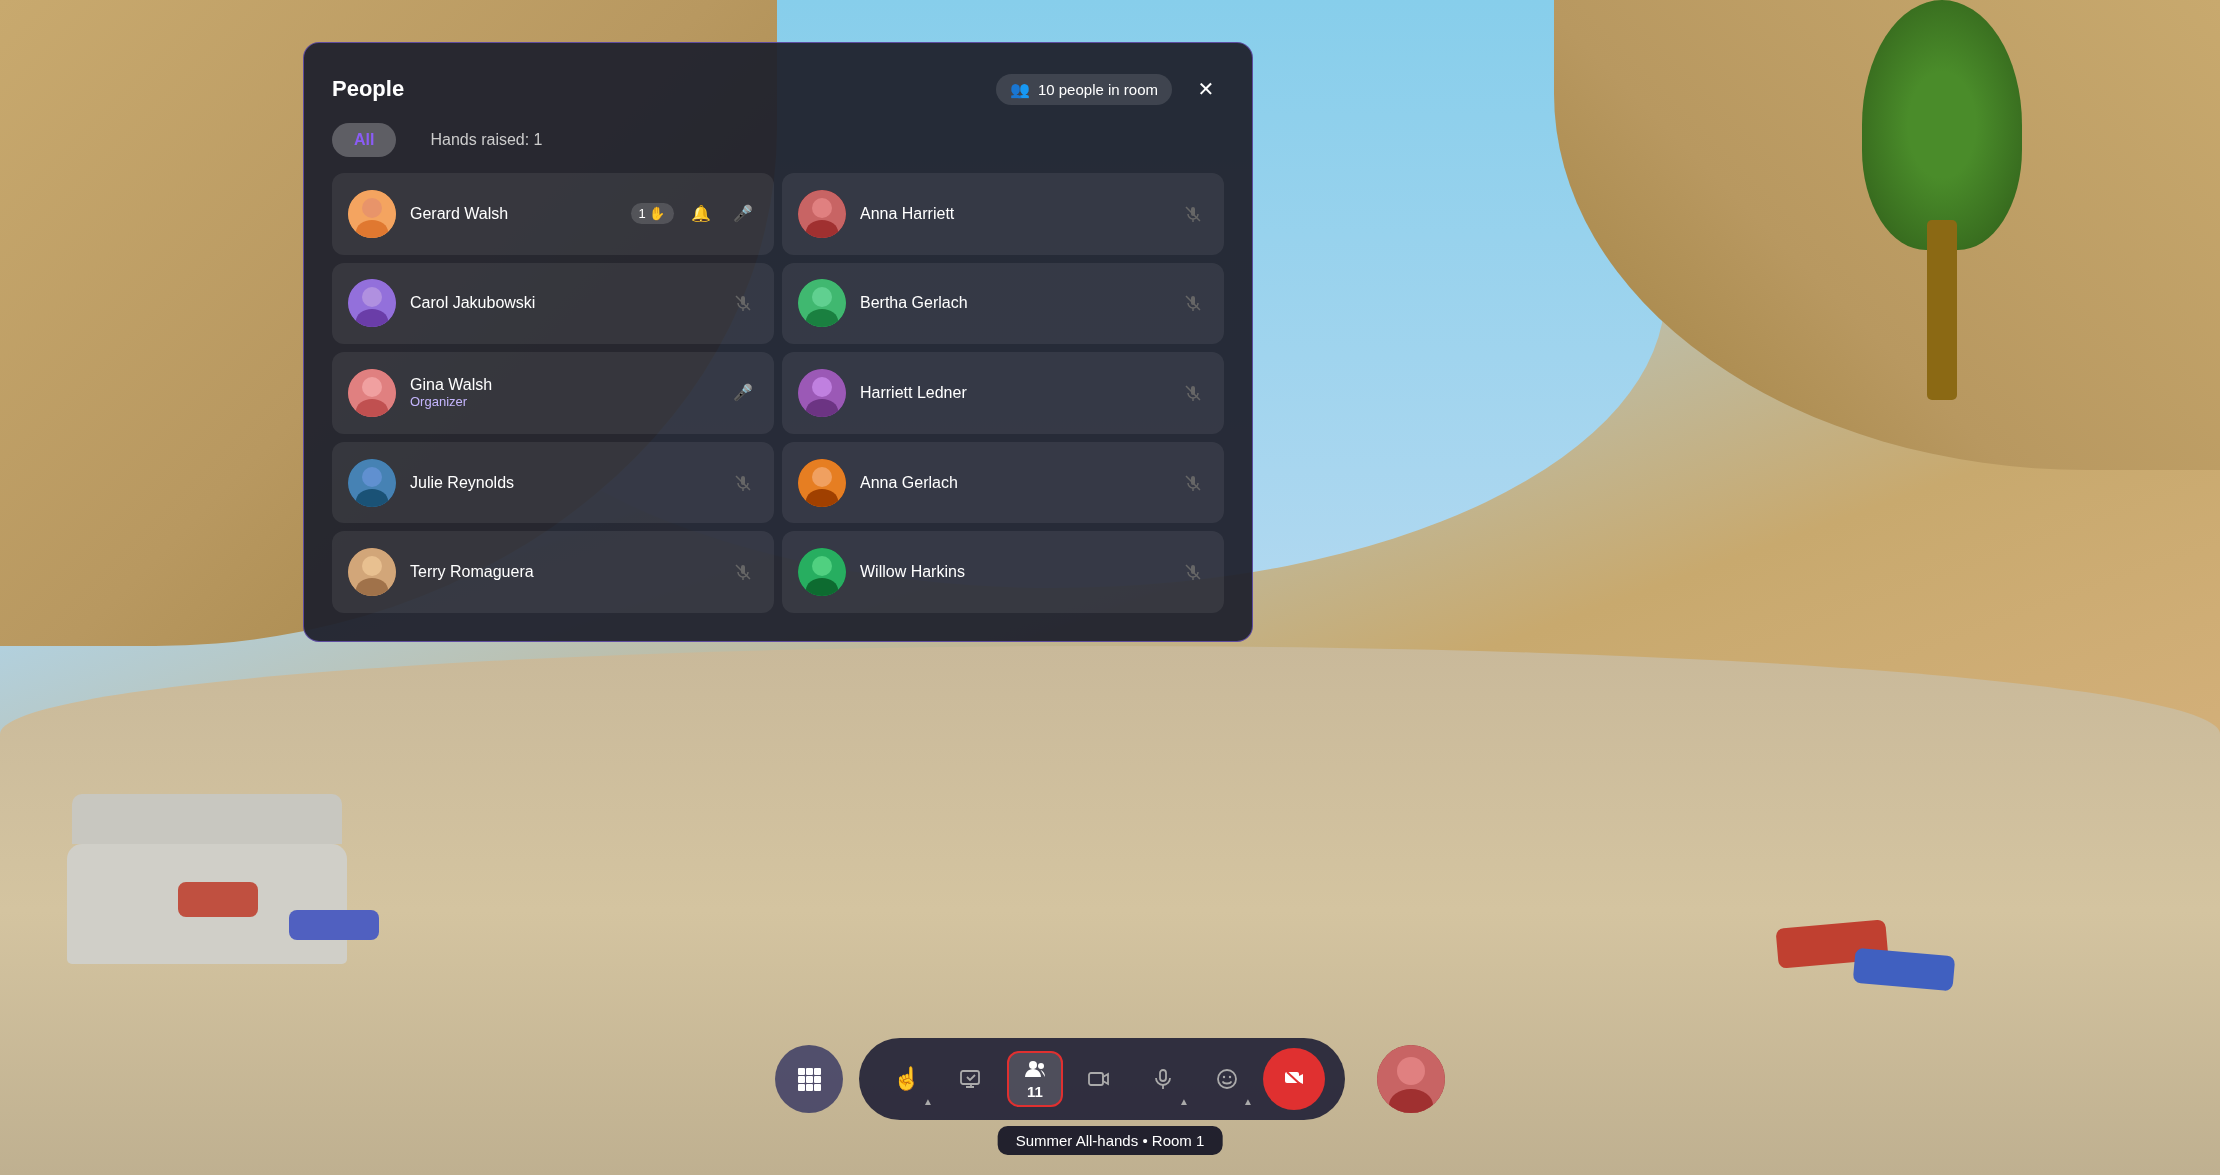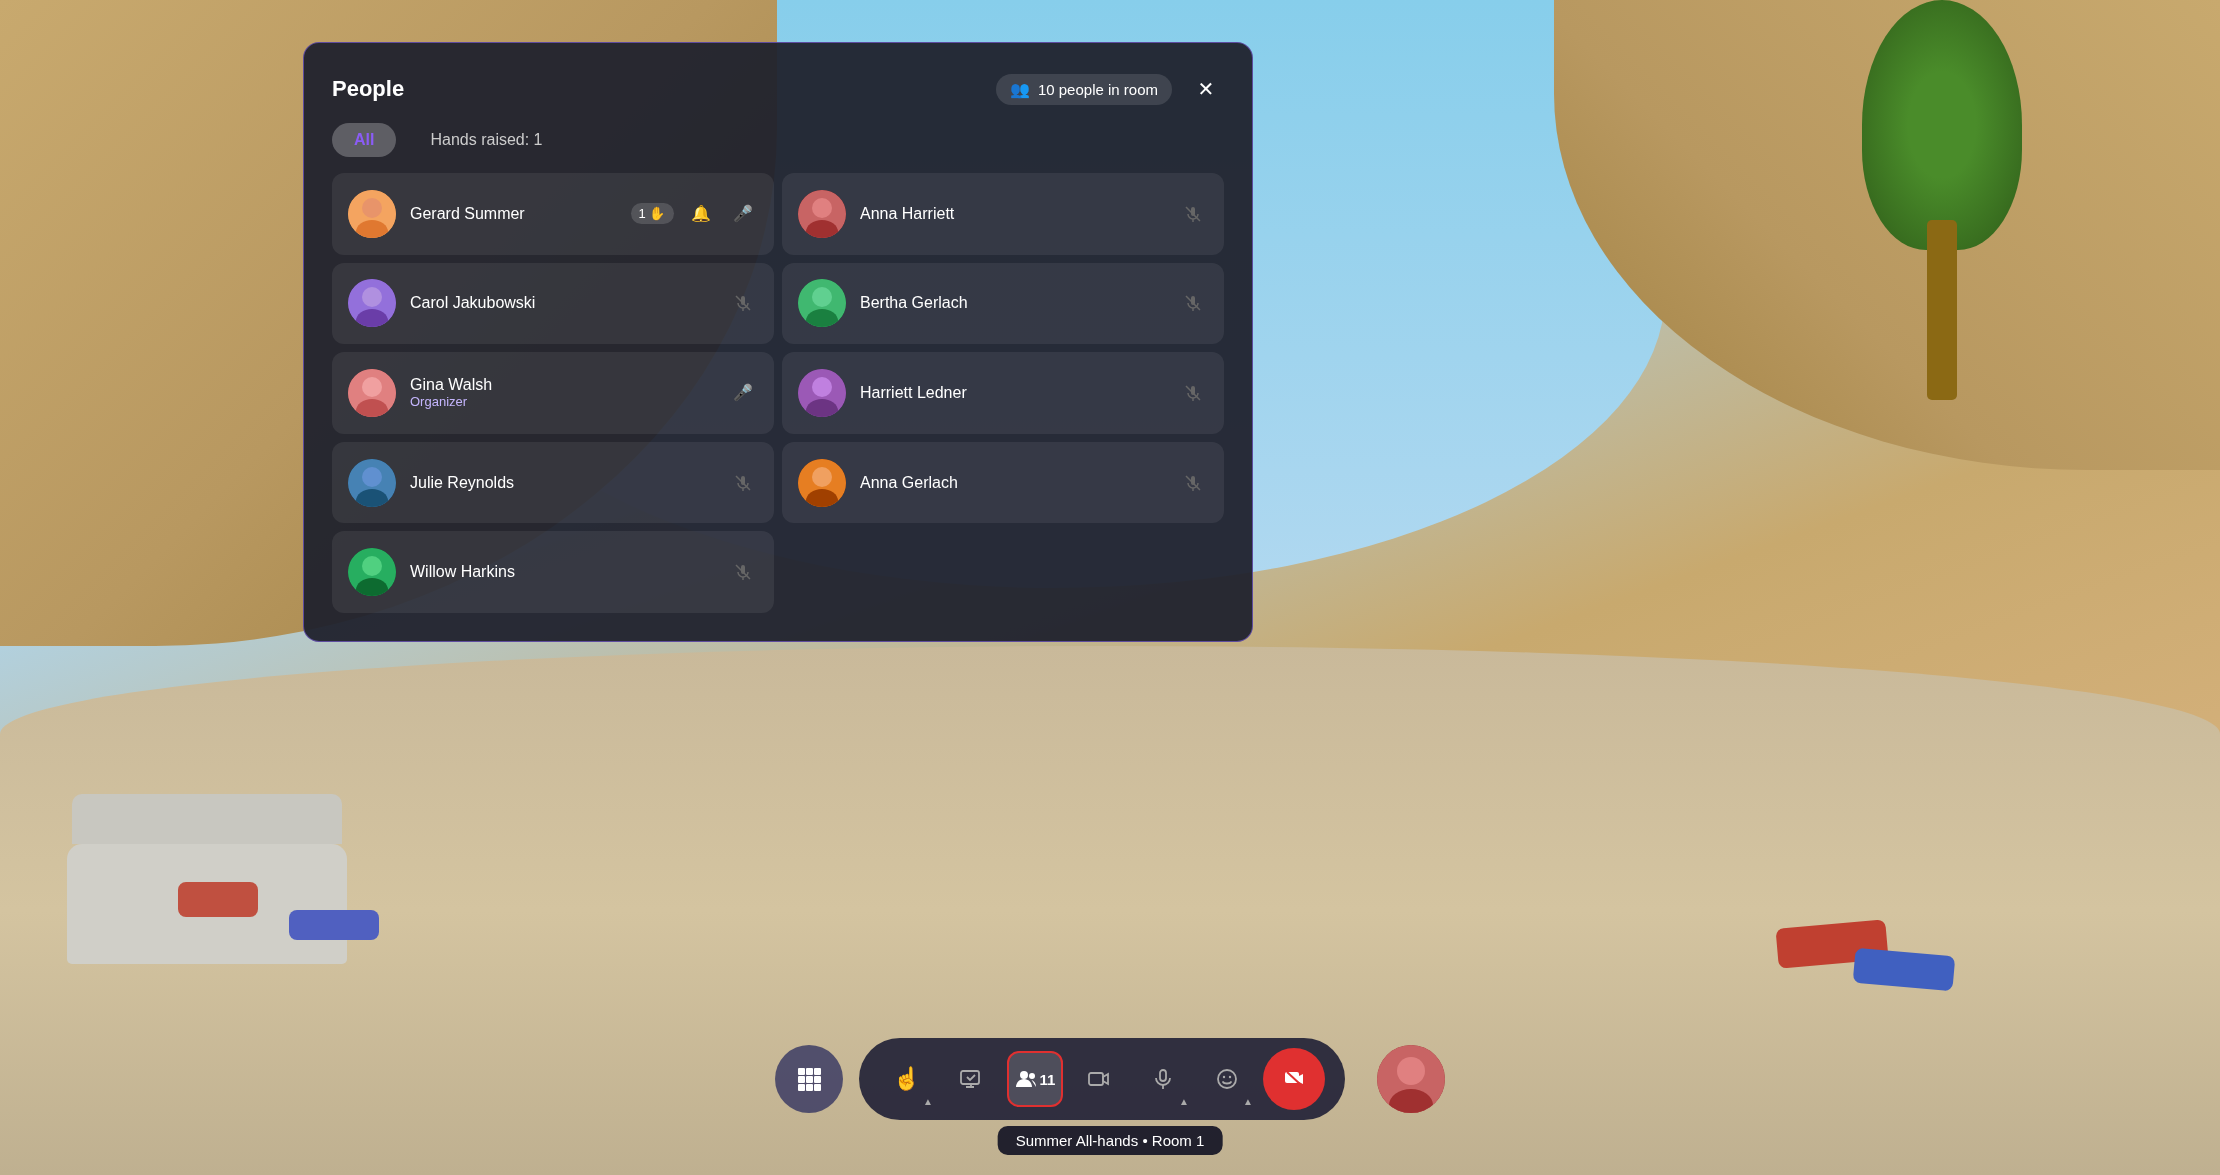--- a/index.html
+++ b/index.html
@@ -393,20 +393,21 @@
 
     .toolbar-btn.highlighted {
       border: 2.5px solid #e03030;
     }
 
     .toolbar-btn-label {
       display: flex;
       align-items: center;
       justify-content: center;
       gap: 3px;
+      flex-direction: column;
     }
 
     .toolbar-end-btn {
       width: 62px;
       height: 62px;
       background: #e03030;
       border-radius: 50%;
       border: none;
       cursor: pointer;
       display: flex;
@@ -477,21 +478,21 @@
 
     <div class="person-card">
       <div class="avatar avatar-gerard">
         <svg width="48" height="48" viewBox="0 0 48 48">
             <circle cx="24" cy="24" r="24" fill="#f4a460"></circle>
             <circle cx="24" cy="18" r="10" fill="#e8946a"></circle>
             <ellipse cx="24" cy="42" rx="16" ry="12" fill="#e07830"></ellipse>
           </svg>
       </div>
       <div class="person-info">
-        <span class="person-name">Gerard Summer</span>
+        <span class="person-name">Gerard Walsh</span>
       </div>
       <div class="person-actions">
         <div class="hand-badge">
           <span>1</span>
           <span>✋</span>
         </div>
         <div class="icon-btn">🔔</div>
         <div class="icon-btn active">🎤</div>
       </div>
     </div>
@@ -644,20 +645,42 @@
           <svg width="18" height="18" viewBox="0 0 18 18" fill="none">
             <rect x="7" y="2" width="4" height="9" rx="2" fill="#666"></rect>
             <path d="M4 9c0 2.76 2.24 5 5 5s5-2.24 5-5" stroke="#666" stroke-width="1.5" fill="none"></path>
             <line x1="9" y1="14" x2="9" y2="17" stroke="#666" stroke-width="1.5"></line>
             <line x1="2" y1="2" x2="16" y2="16" stroke="#666" stroke-width="1.5"></line>
           </svg>
         </div>
       </div>
     </div>
 
+    <div class="person-card">
+      <div class="avatar avatar-terry">
+        <svg width="48" height="48" viewBox="0 0 48 48">
+            <circle cx="24" cy="24" r="24" fill="#d2a679"></circle>
+            <circle cx="24" cy="18" r="10" fill="#e8c090"></circle>
+            <ellipse cx="24" cy="42" rx="16" ry="12" fill="#a0724a"></ellipse>
+          </svg>
+      </div>
+      <div class="person-info">
+        <span class="person-name">Terry Romaguera</span>
+      </div>
+      <div class="person-actions">
+        <div class="icon-btn mute-icon">
+          <svg width="18" height="18" viewBox="0 0 18 18" fill="none">
+            <rect x="7" y="2" width="4" height="9" rx="2" fill="#666"></rect>
+            <path d="M4 9c0 2.76 2.24 5 5 5s5-2.24 5-5" stroke="#666" stroke-width="1.5" fill="none"></path>
+            <line x1="9" y1="14" x2="9" y2="17" stroke="#666" stroke-width="1.5"></line>
+            <line x1="2" y1="2" x2="16" y2="16" stroke="#666" stroke-width="1.5"></line>
+          </svg>
+        </div>
+      </div>
+    </div>
 
     <div class="person-card">
       <div class="avatar avatar-willow">
         <svg width="48" height="48" viewBox="0 0 48 48">
             <circle cx="24" cy="24" r="24" fill="#27ae60"></circle>
             <circle cx="24" cy="18" r="10" fill="#50d080"></circle>
             <ellipse cx="24" cy="42" rx="16" ry="12" fill="#0d6b30"></ellipse>
           </svg>
       </div>
       <div class="person-info">

